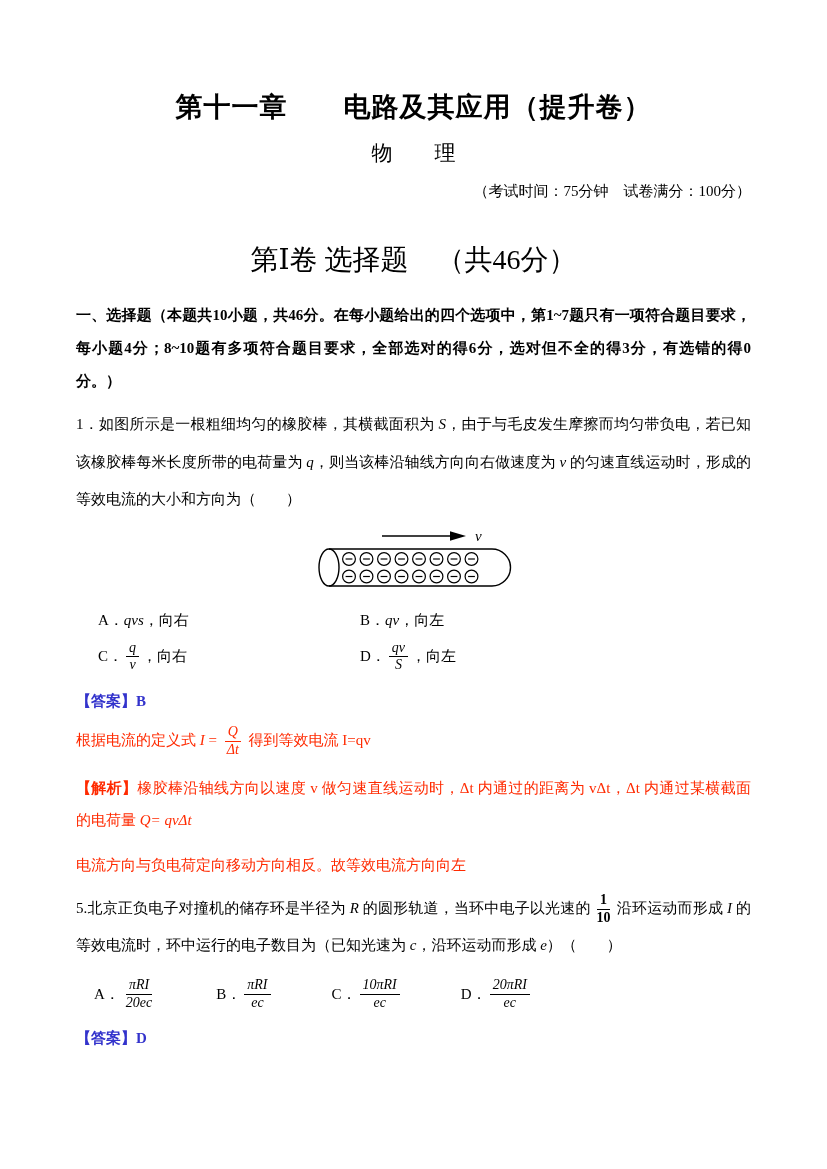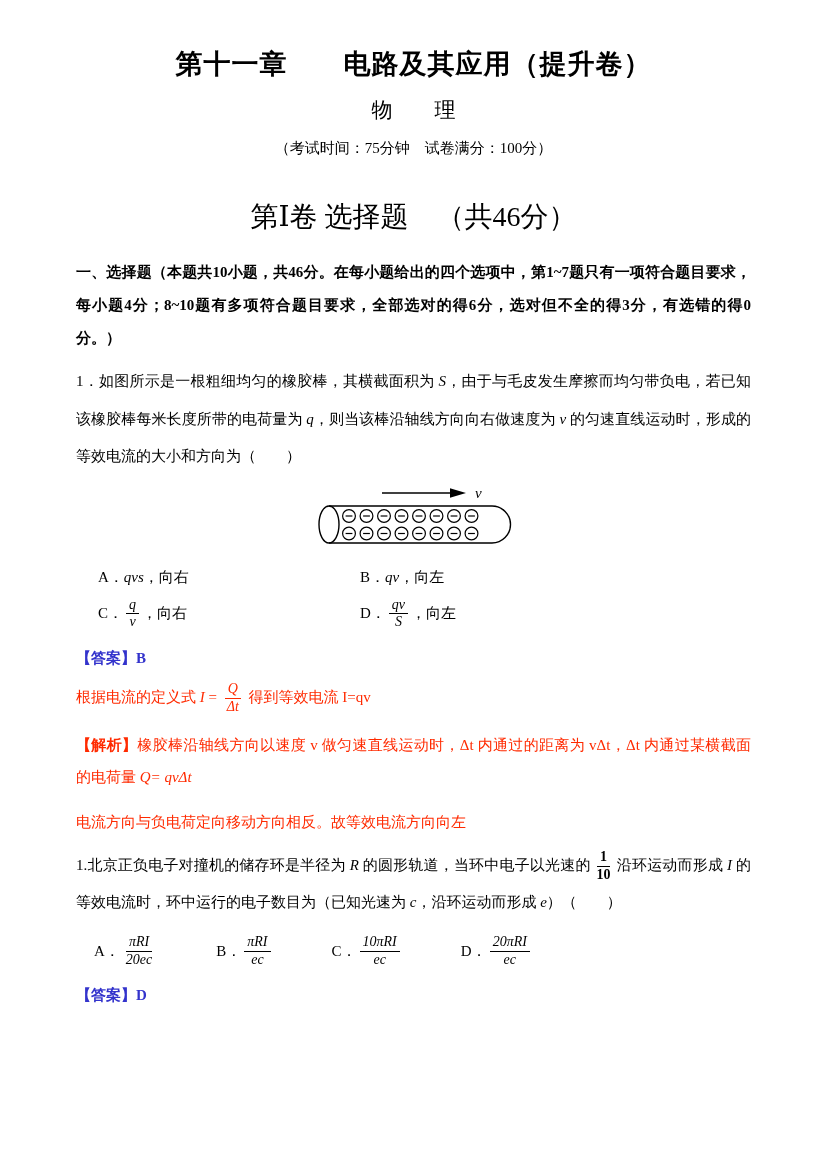--- a/index.html
+++ b/index.html
@@ -3,25 +3,25 @@
 <meta charset="utf-8">
 <style>
   * { margin: 0; padding: 0; box-sizing: border-box; }
   html, body { background: #ffffff; }
   body {
     width: 827px; height: 1169px;
     font-family: "Liberation Serif", "DejaVu Serif", serif;
     color: #000;
   }
   .page { width: 827px; height: 1169px; overflow: hidden; background: #fff; }
-  .content { padding: 46px 76px 0 76px; }
+  .content { padding: 89px 76px 0 76px; }
 
   .title { text-align: center; font-size: 27px; font-weight: bold; letter-spacing: 1px; }
   .subject { text-align: center; font-size: 21px; font-weight: normal; margin-top: 14px; }
-  .exam-info { text-align: center; font-size: 15px; margin-top: 15px; }
+  .exam-info { text-align: right; font-size: 15px; margin-top: 15px; }
   .section-title { text-align: center; font-size: 28px; font-weight: normal; margin-top: 40px; }
 
   .instructions { font-weight: bold; font-size: 15px; line-height: 2.2; margin-top: 20px; text-align: justify; }
   .stem { font-size: 15px; line-height: 2.5; margin-top: 8px; text-align: justify; }
 
   .figure { text-align: center; margin: 4px 0 0 0; }
 
   .options { font-size: 15px; }
   .options.grid-2 {
     display: grid; grid-template-columns: 262px auto;
@@ -138,21 +138,21 @@
 
     <p class="answer"><span>【答案】</span><span>B</span></p>
 
     <p class="analysis"><span>根据电流的定义式 </span><span class="v">I</span><span> = </span><span class="frac vb">
           <span class="num">Q</span>
           <span class="den">Δt</span>
         </span><span> 得到等效电流 I=qv</span></p>
     <p class="analysis"><span class="b">【解析】</span><span>橡胶棒沿轴线方向以速度 v 做匀速直线运动时，Δt 内通过的距离为 vΔt，Δt 内通过某横截面的电荷量 </span><span class="vb">Q= qvΔt</span></p>
     <p class="analysis"><span>电流方向与负电荷定向移动方向相反。故等效电流方向向左</span></p>
 
-    <p class="stem"><span>1.北京正负电子对撞机的储存环是半径为 </span><span class="v">R</span><span> 的圆形轨道，当环中电子以光速的</span><span class="frac b">
+    <p class="stem"><span>5.北京正负电子对撞机的储存环是半径为 </span><span class="v">R</span><span> 的圆形轨道，当环中电子以光速的</span><span class="frac b">
           <span class="num">1</span>
           <span class="den">10</span>
         </span><span>沿环运动而形成 </span><span class="v">I</span><span> 的等效电流时，环中运行的电子数目为（已知光速为 </span><span class="v">c</span><span>，沿环运动而形成 </span><span class="v">e</span><span>）（　　）</span></p>
 
     <div class="options row-4">
       <span class="opt">
           <span>A．</span>
           <span class="frac vb">
             <span class="num">πRI</span>
             <span class="den">20ec</span>

